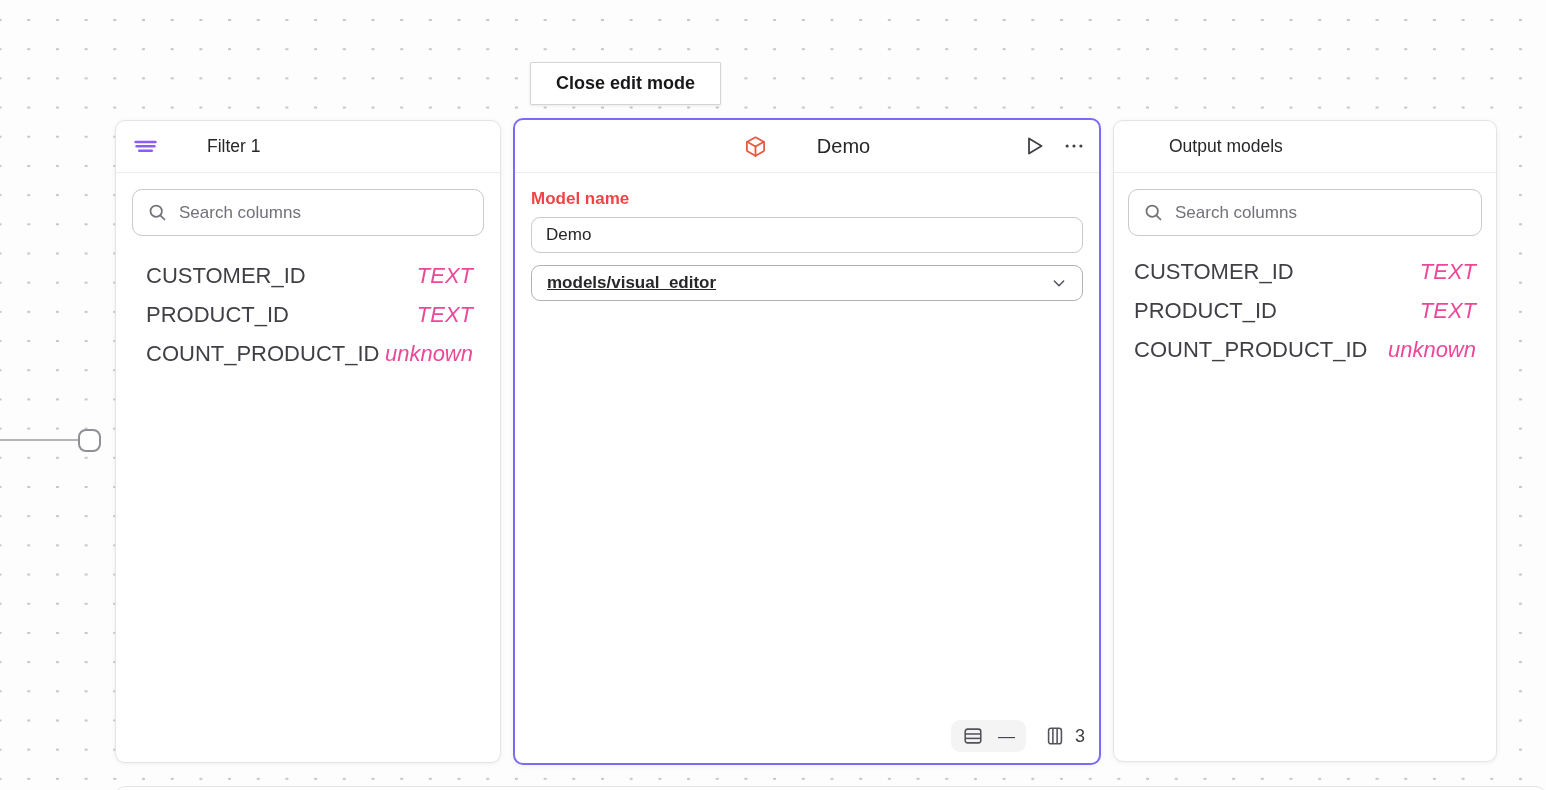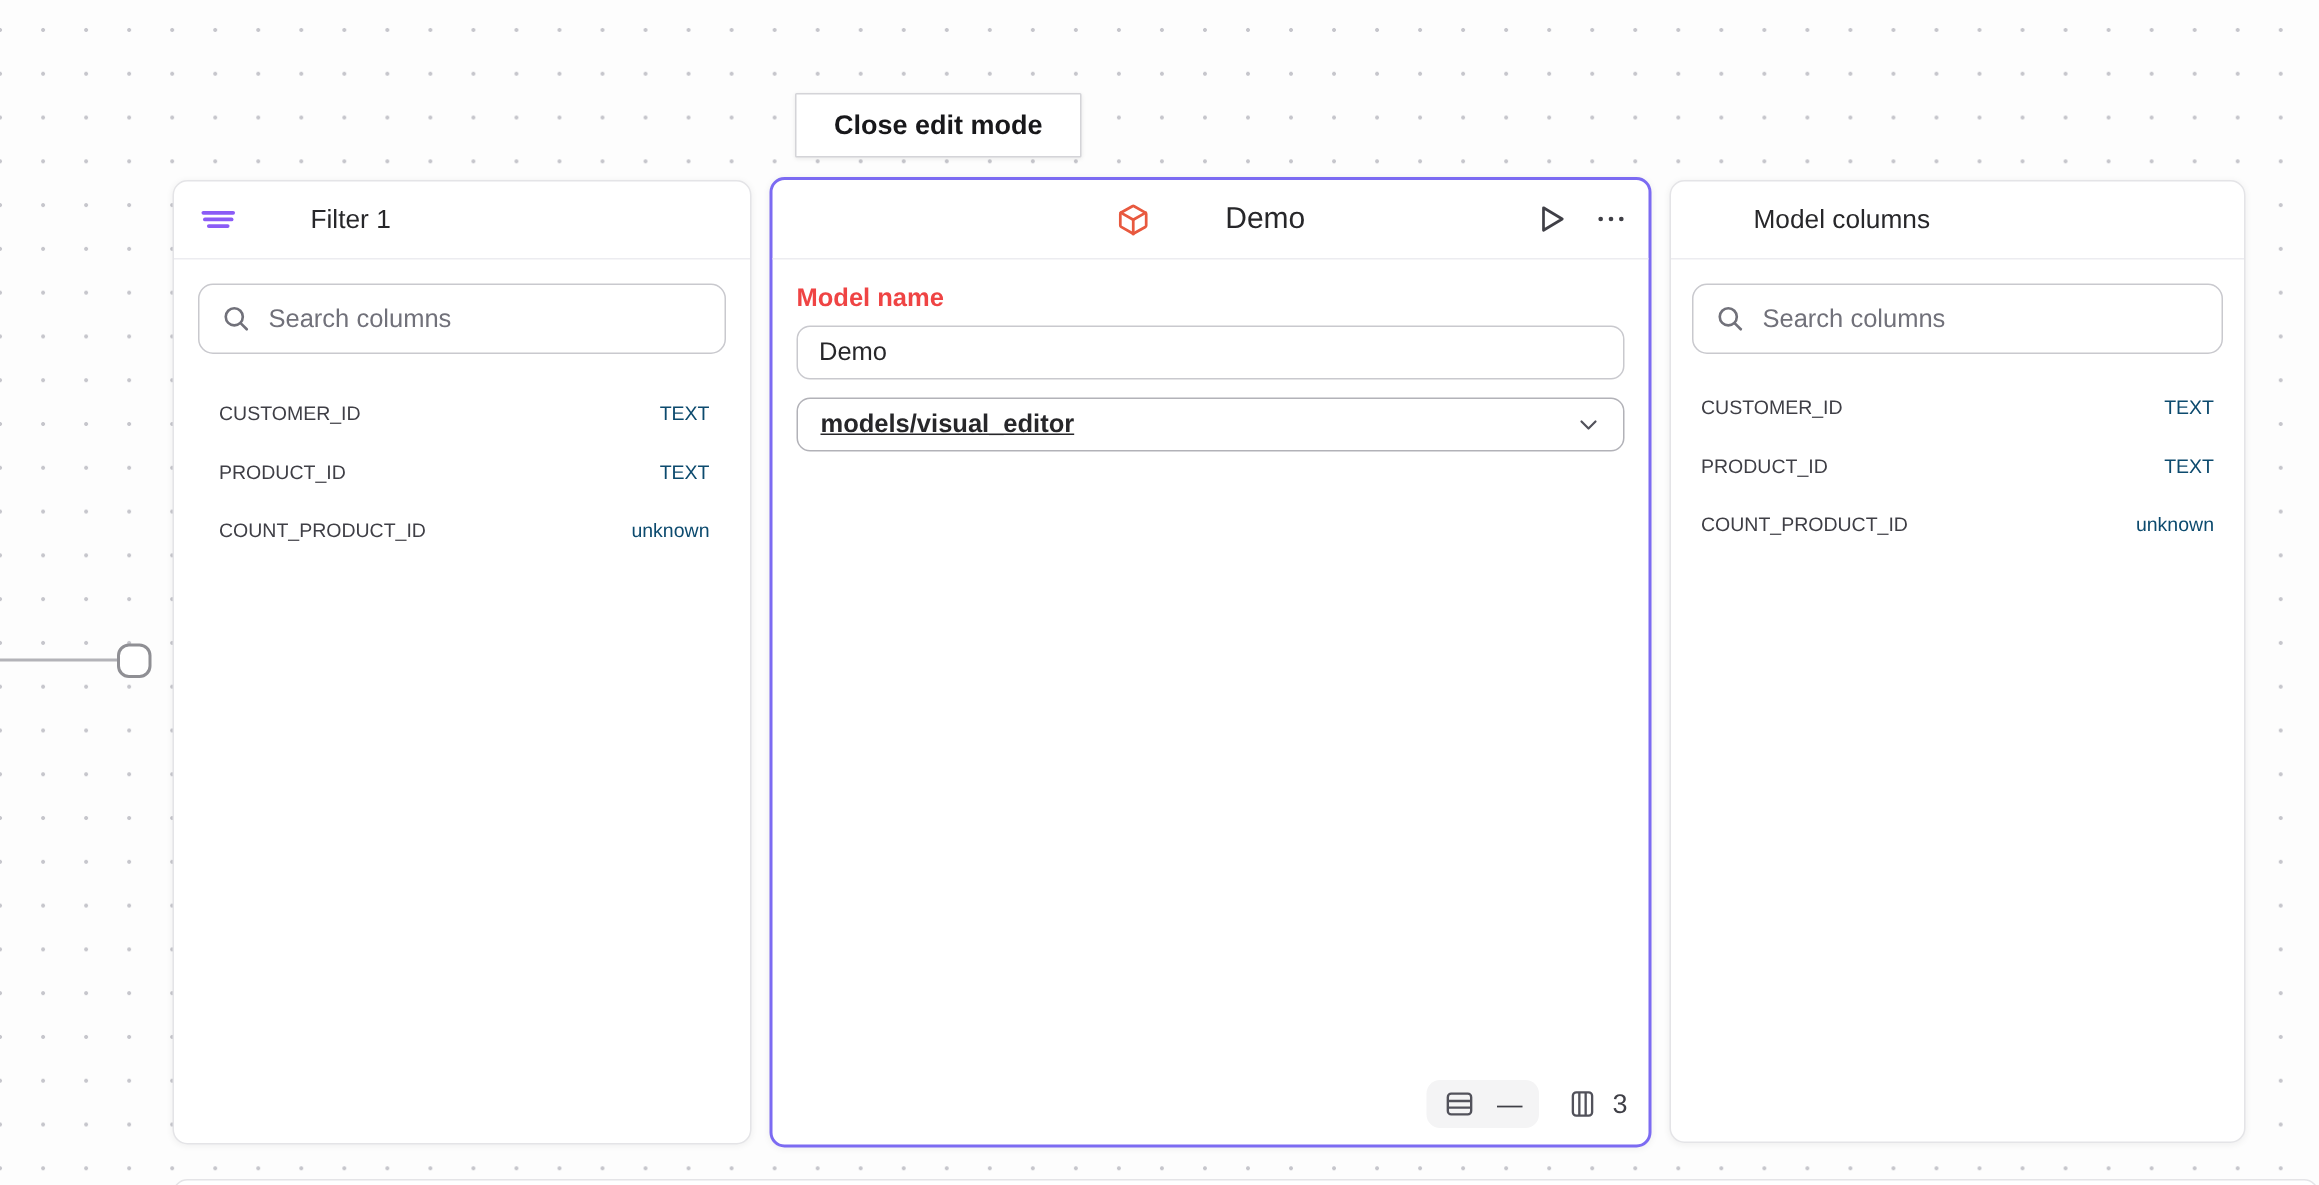--- a/index.html
+++ b/index.html
@@ -62,23 +62,23 @@
   .search-box input {
     border: none; outline: none; flex: 1; font-size: 17px;
     font-family: "Liberation Sans", sans-serif; color: #3f3f46; background: transparent;
   }
   .search-box input::placeholder { color: #71717a; }
 
   
   .col-list { }
   .panel-filter .col-list { margin-top: 20px; padding: 0 27px 0 30px; }
   .panel-output .col-list { margin-top: 14px; padding: 0 20px; }
-  .col-row { display: flex; justify-content: space-between; align-items: center; height: 39px; font-size: 13px; cursor: pointer; }
+  .col-row { display: flex; justify-content: space-between; align-items: center; height: 39px; font-size: 22px; cursor: pointer; }
   .col-name { color: #3f3f46; }
-  .col-type { color: #0c4a6e; }
+  .col-type { color: #ec4899; font-style: italic; }
 
   
   .model-body { padding: 16px; }
   .field-label { font-size: 17px; font-weight: 600; color: #ef4444; margin-bottom: 8px; }
   .text-input {
     width: 100%; height: 36px; border: 1px solid #c9c9ce; border-radius: 9px;
     padding: 0 14px; font-size: 17px; color: #27272a;
     font-family: "Liberation Sans", sans-serif; outline: none; margin-bottom: 12px; background:#fff;
   }
   .select-box {
@@ -226,21 +226,21 @@
           <line x1="14.3" y1="3.5" x2="14.3" y2="20.5"></line>
         </svg>
       </span>
       <span class="colcount-num">3</span>
     </span>
   </div>
 </div>
 
 <div class="panel panel-output">
   <div class="panel-header">
-    <span class="panel-title">Model columns</span>
+    <span class="panel-title">Output models</span>
   </div>
 
   <div class="search-box" style="margin:16px 14px;">
     <span>
       <svg width="21" height="21" viewBox="0 0 24 24" fill="none" stroke="#71717a" stroke-width="2" stroke-linecap="round">
         <circle cx="10.5" cy="10.5" r="6.5"></circle>
         <line x1="15.5" y1="15.5" x2="20" y2="20"></line>
       </svg>
     </span>
     <input type="text" placeholder="Search columns" style="">

